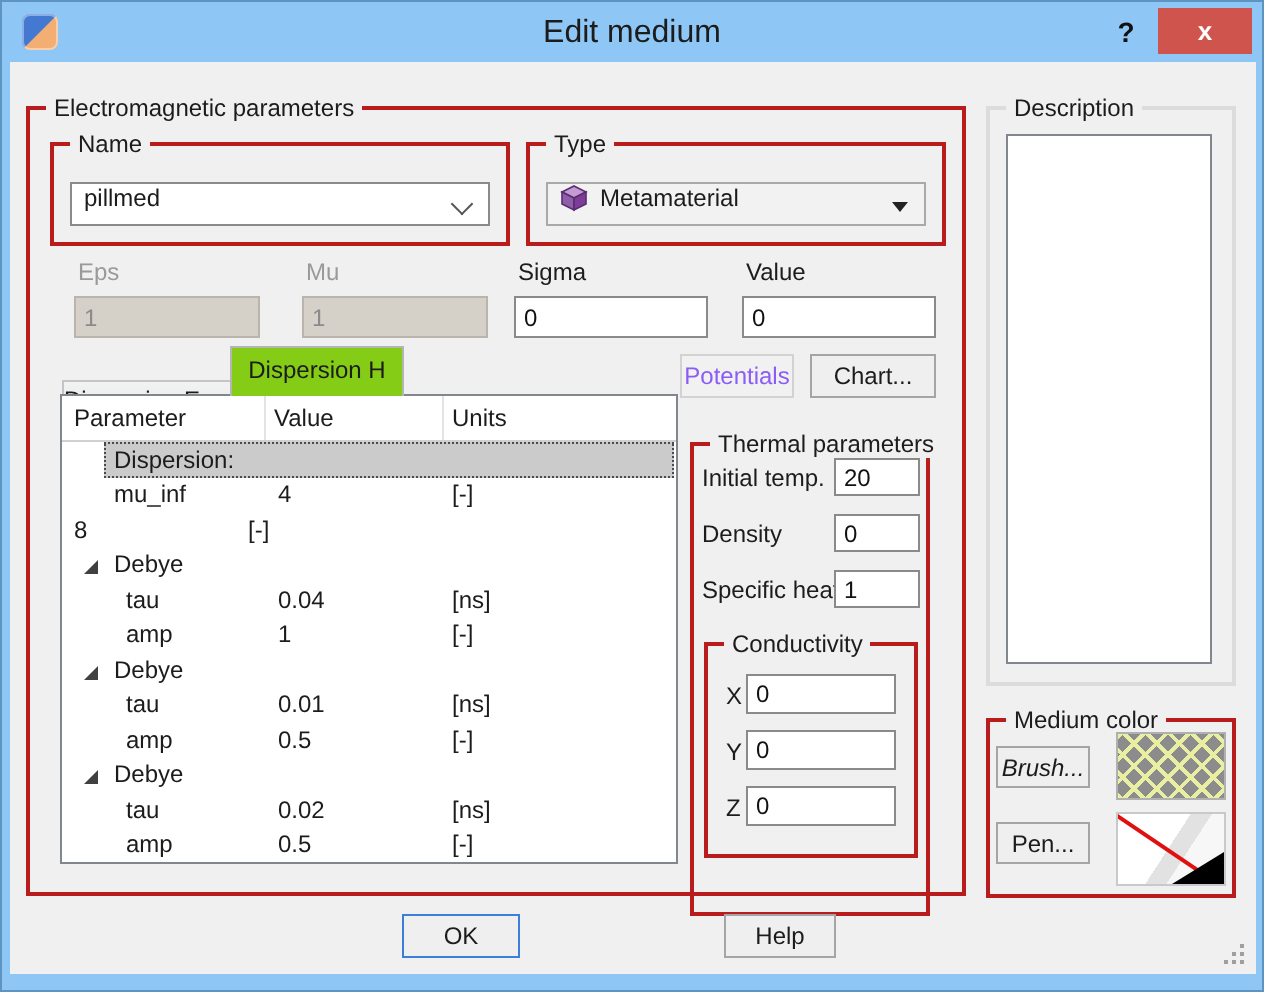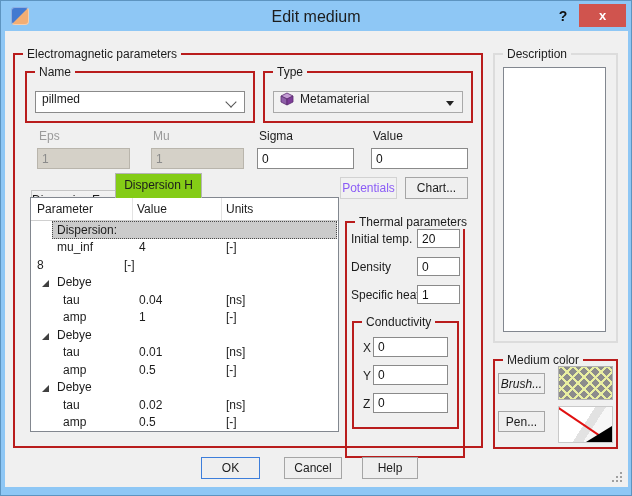--- a/index.html
+++ b/index.html
@@ -257,20 +257,19 @@
   </div>
   <button class="btn" id="brush-btn">Brush...</button>
   <div id="brush-swatch"></div>
   <button class="btn" id="pen-btn">Pen...</button>
   <div id="pen-swatch">
     <div class="pen-line"></div>
     <div class="pen-tri"></div>
   </div>
 
   <button class="btn" id="ok-btn">OK</button>
-  <button class="btn" id="cancel-btn">Cancel</button>
   <button class="btn" id="help-btn2">Help</button>
 
   <div id="size-grip">
     <div class="grip-dot"></div>
   </div>
 
 </div>
 
 </body></html>

